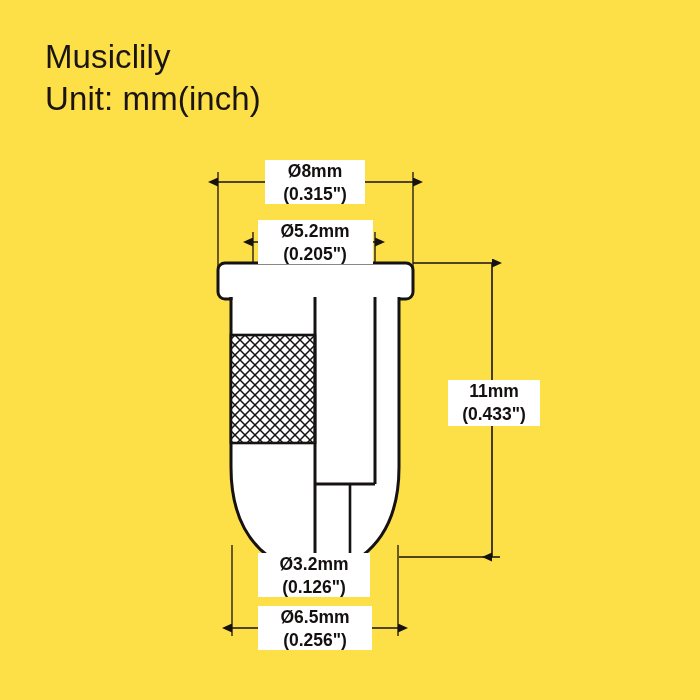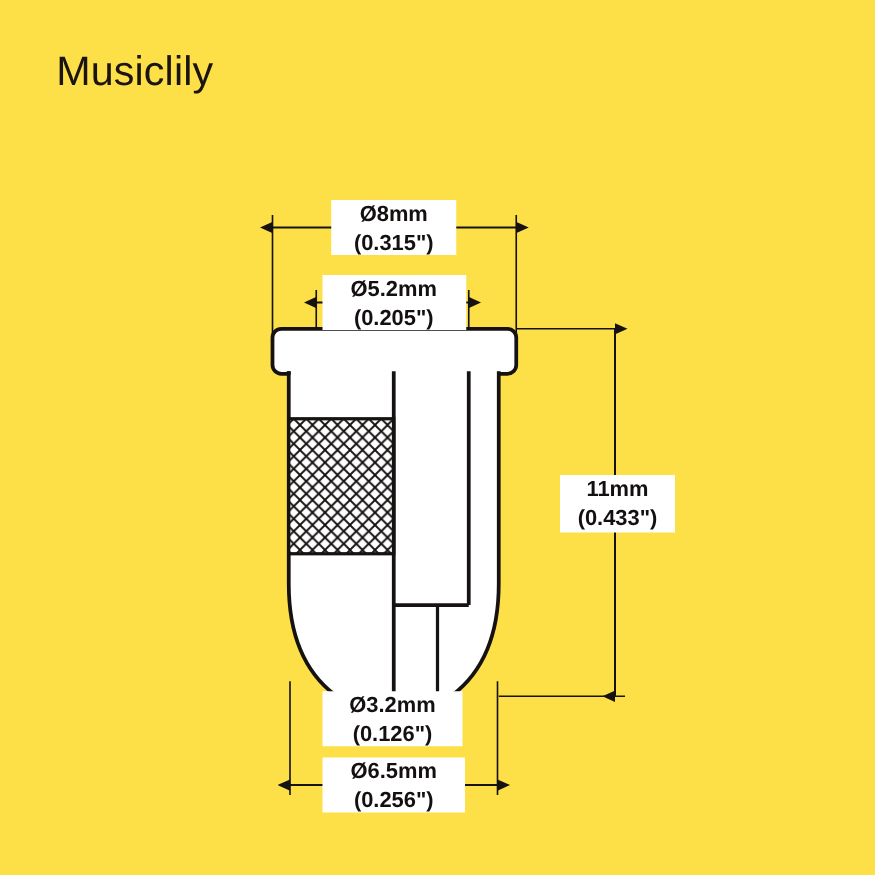--- a/index.html
+++ b/index.html
@@ -45,20 +45,21 @@
     dominant-baseline: middle;
   }
 </style>
 </head>
 <body>
 
 <div id="stage">
 
   <div id="header">
     <div>Musiclily</div>
+    <div>Unit: mm(inch)</div>
   </div>
 
   <svg id="drawing" viewBox="0 0 700 700">
     <defs>
       <marker id="arrL" markerWidth="11" markerHeight="9" refX="10" refY="4.5" orient="auto" markerUnits="userSpaceOnUse">
         <path d="M10,0 L10,9 L0,4.5 Z" fill="#161212"></path>
       </marker>
       <marker id="arrR" markerWidth="11" markerHeight="9" refX="1" refY="4.5" orient="auto" markerUnits="userSpaceOnUse">
         <path d="M1,0 L1,9 L11,4.5 Z" fill="#161212"></path>
       </marker>

